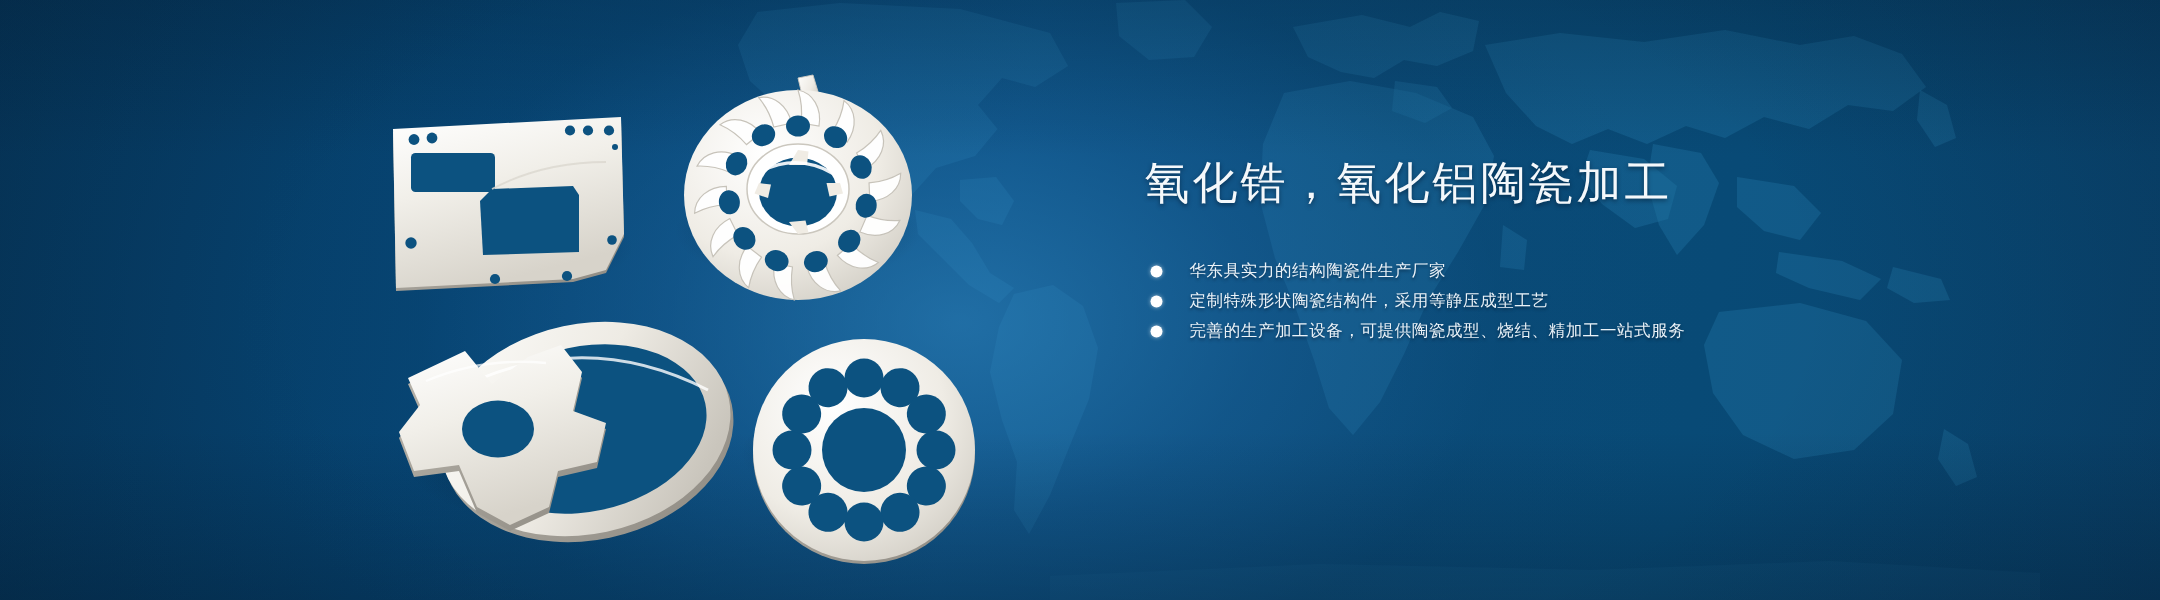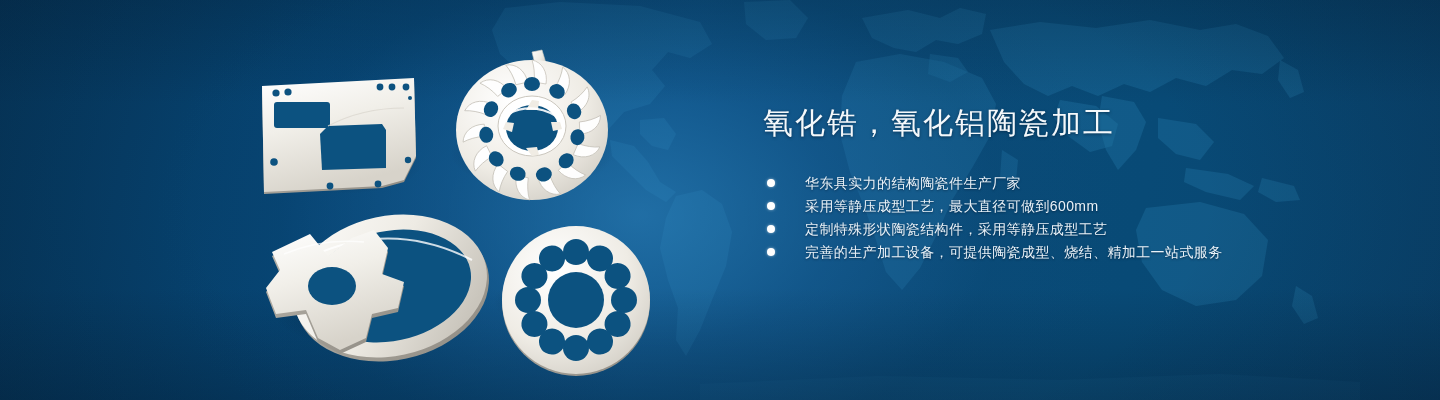--- a/index.html
+++ b/index.html
@@ -54,23 +54,23 @@
     line-height:1.25;
     text-shadow:0 1px 3px rgba(0,18,38,.55);
     white-space:nowrap;
   }
   .bullets{
     list-style:none;
     margin:34px 0 0 4px;padding:0;
   }
   .bullets li{
     position:relative;
-    padding-left:38px;
+    padding-left:26px;
     margin-bottom:9px;
-    font-size:14px;
+    font-size:11px;
     color:#eaf2f8;
     letter-spacing:.4px;
     line-height:1;
     white-space:nowrap;
     text-shadow:0 1px 2px rgba(0,18,38,.5);
   }
   .bullets li:last-child{margin-bottom:0;}
   .dot{
     position:absolute;left:0;top:50%;
     width:8px;height:8px;margin-top:-4px;
@@ -286,24 +286,20 @@
 
   <div class="copy">
     <h1 class="headline">氧化锆，氧化铝陶瓷加工</h1>
     <ul class="bullets">
       <li>
         <span class="dot"></span>
         <span>华东具实力的结构陶瓷件生产厂家</span>
       </li>
       <li>
         <span class="dot"></span>
-        <span>采用等静压成型工艺，最大直径可做到600mm</span>
-      </li>
-      <li>
-        <span class="dot"></span>
         <span>定制特殊形状陶瓷结构件，采用等静压成型工艺</span>
       </li>
       <li>
         <span class="dot"></span>
         <span>完善的生产加工设备，可提供陶瓷成型、烧结、精加工一站式服务</span>
       </li>
     </ul>
   </div>
 
 </div>

